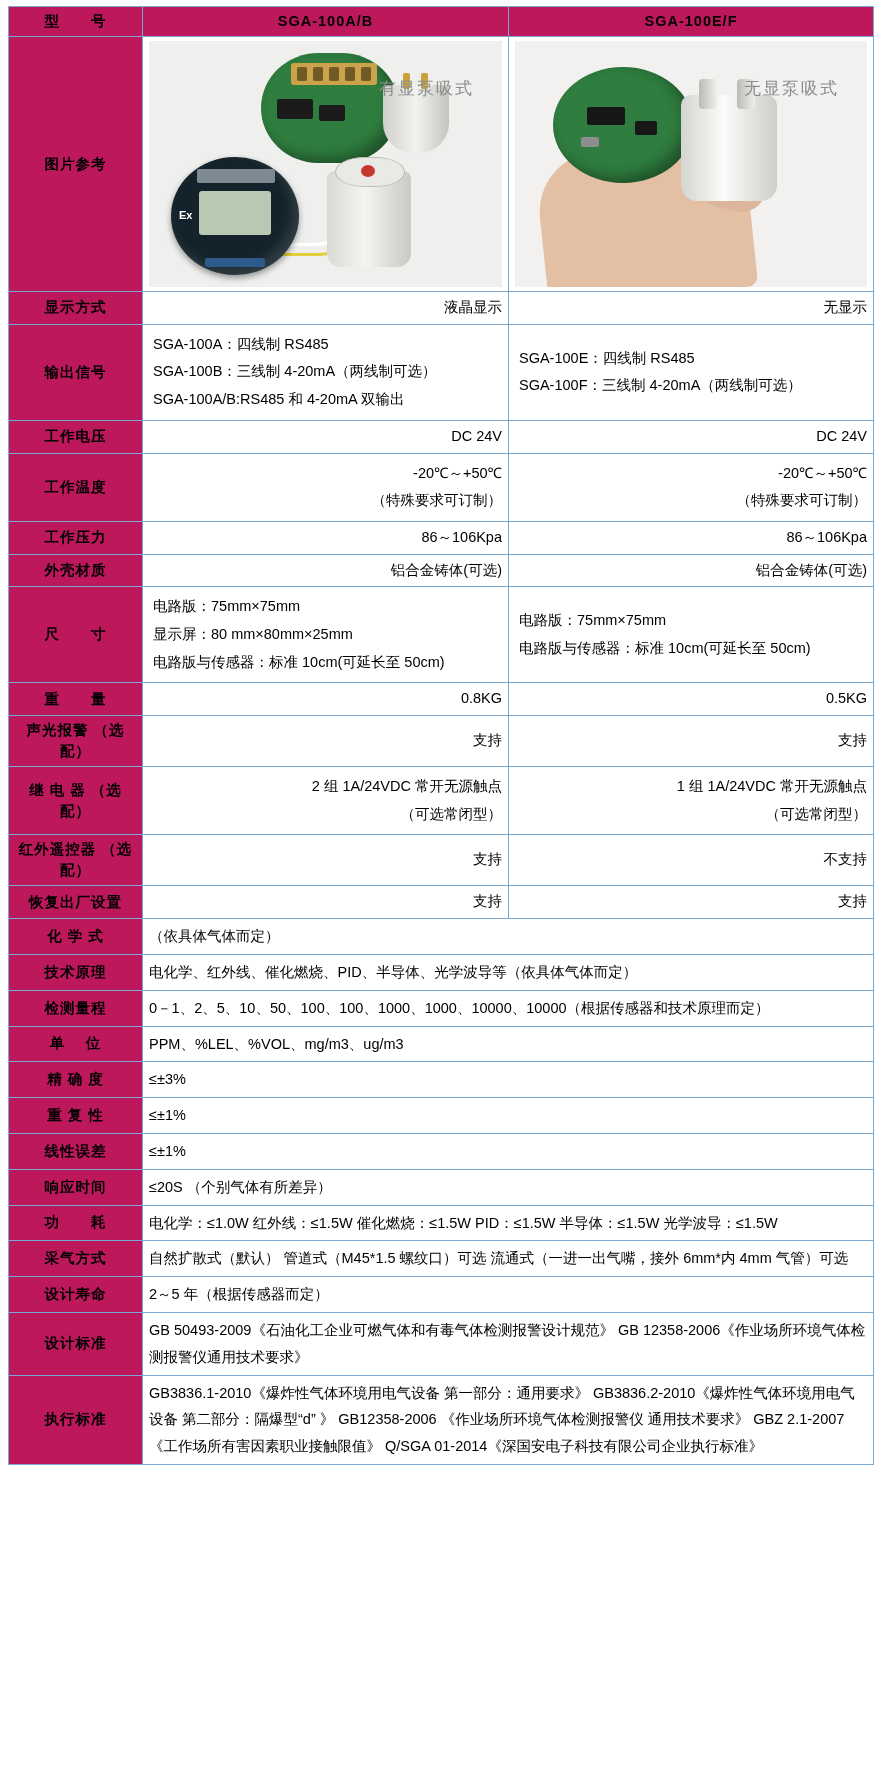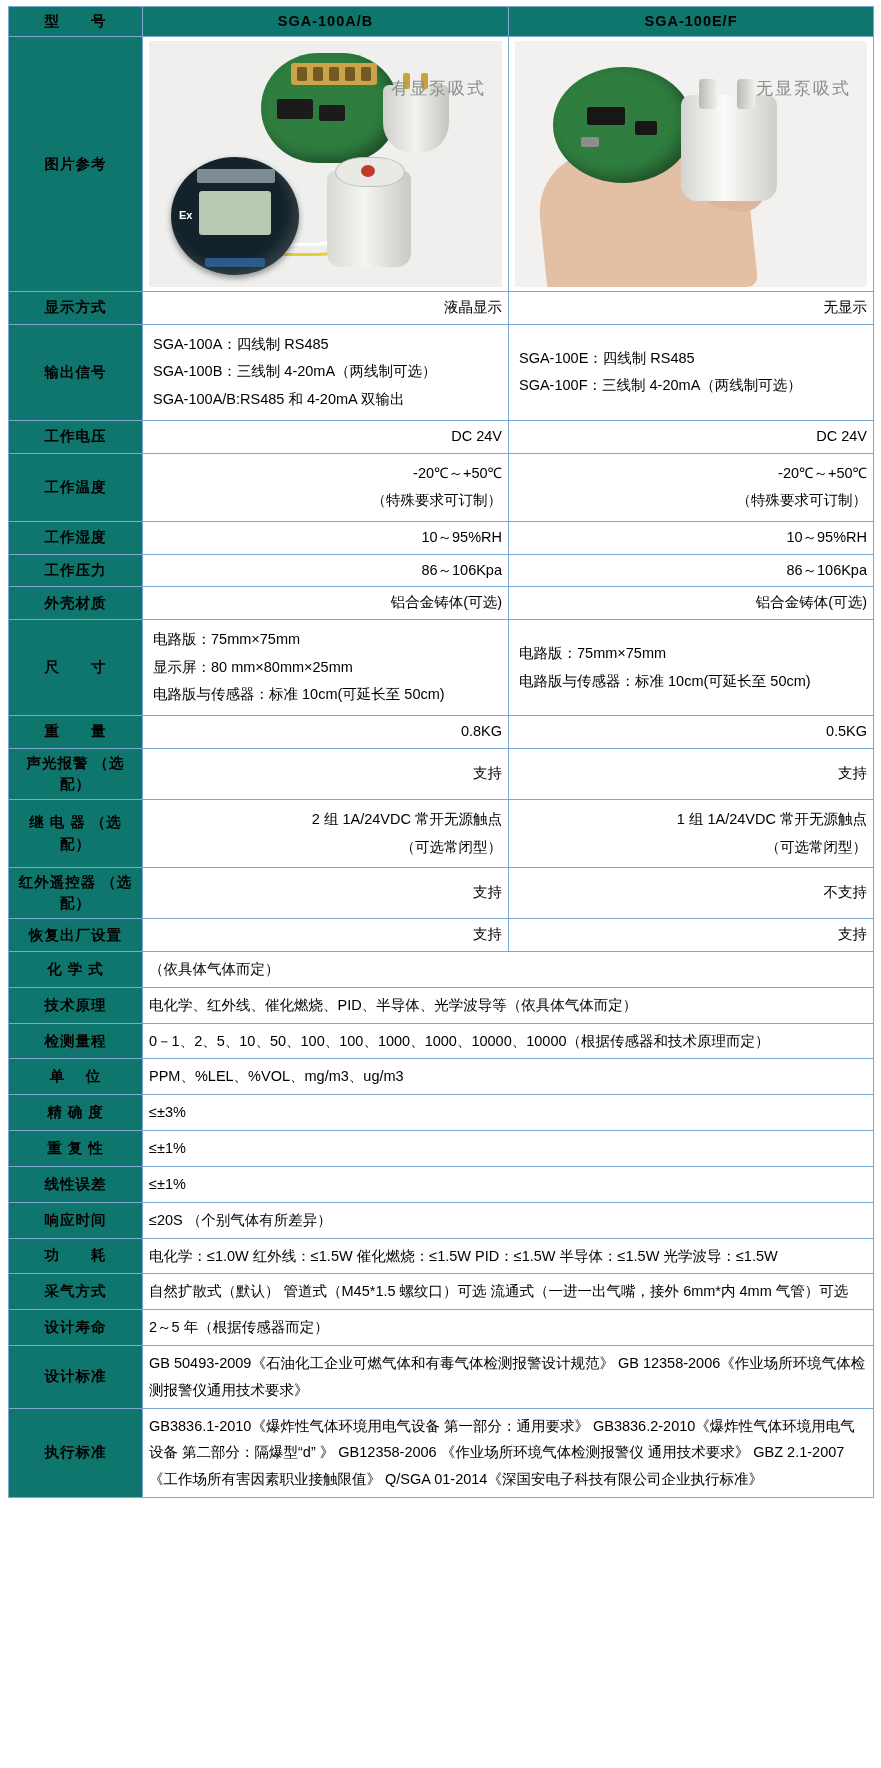--- a/index.html
+++ b/index.html
@@ -28,21 +28,21 @@
     color: #000000;
     vertical-align: middle;
     padding: 4px 6px;
   }
   
   col.c-label { width: 134px; }
   col.c-a     { width: 366px; }
   col.c-b     { width: 365px; }
 
   td.label {
-    background: #0f766e;
+    background: #be185d;
     text-align: center;
     font-weight: bold;
     letter-spacing: 1px;
     padding: 5px 2px;
     line-height: 1.45;
   }
   td.val {
     background: #ffffff;
     text-align: right;
     line-height: 1.65;
@@ -67,21 +67,21 @@
   }
   .photo {
     position: relative;
     width: 100%;
     height: 246px;
     overflow: hidden;
   }
   .photo .caption {
     position: absolute;
     top: 36px;
-    right: 16px;
+    right: 28px;
     font-size: 17px;
     color: #8d8d8d;
     letter-spacing: 2px;
     z-index: 6;
   }
   
   .bgA { position:absolute; inset:0; background:#efefed; }
   .pcbA {
     position: absolute;
     left: 112px; top: 12px;
@@ -297,25 +297,20 @@
       <td class="val multi">
         <span class="ln">-20℃～+50℃</span>
         <span class="ln">（特殊要求可订制）</span>
       </td>
       <td class="val multi">
         <span class="ln">-20℃～+50℃</span>
         <span class="ln">（特殊要求可订制）</span>
       </td>
     </tr>
 
-    <tr>
-      <td class="label">工作湿度</td>
-      <td class="val">10～95%RH</td>
-      <td class="val">10～95%RH</td>
-    </tr>
 
     <tr>
       <td class="label">工作压力</td>
       <td class="val">86～106Kpa</td>
       <td class="val">86～106Kpa</td>
     </tr>
 
     <tr>
       <td class="label">外壳材质</td>
       <td class="val">铝合金铸体(可选)</td>

